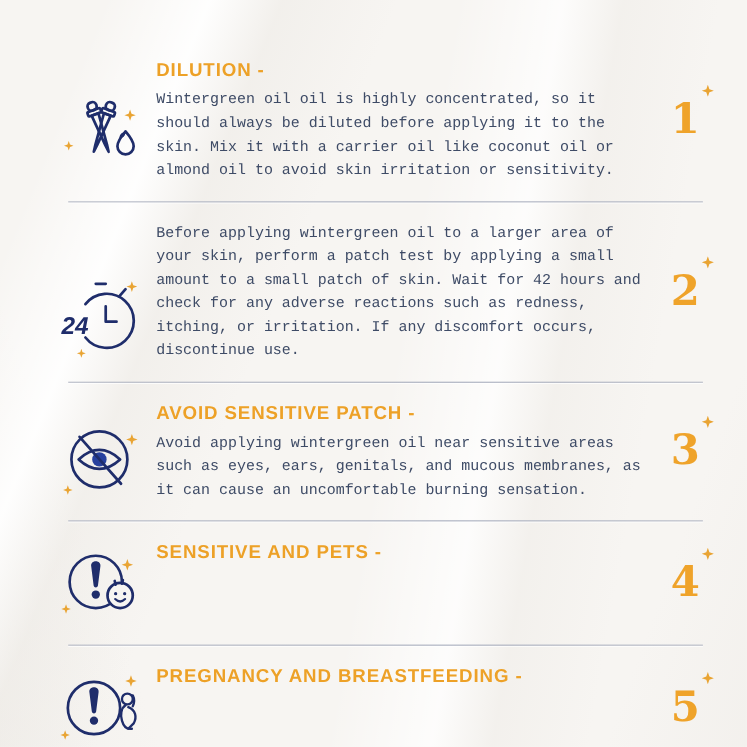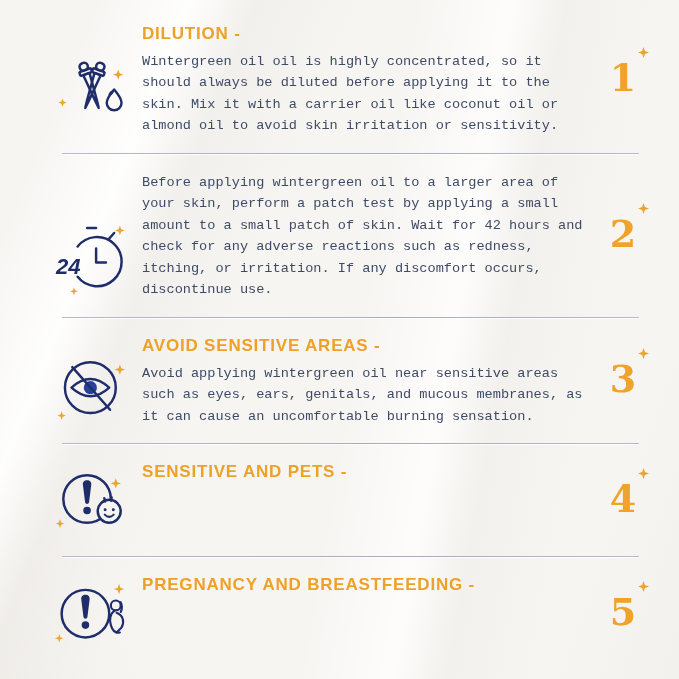--- a/index.html
+++ b/index.html
@@ -8,21 +8,21 @@
     font-family:"Liberation Sans",sans-serif;
   }
   .poster{
     position:relative;width:679px;height:679px;box-sizing:border-box;
     background-color:#f7f5f2;
     background-image:
       linear-gradient(112deg, rgba(255,255,255,0) 10%, rgba(255,255,255,.9) 20%, rgba(236,233,228,.45) 27%, rgba(255,255,255,0) 38%),
       linear-gradient(100deg, rgba(255,255,255,0) 52%, rgba(255,255,255,.75) 64%, rgba(237,234,229,.4) 71%, rgba(255,255,255,0) 82%),
       linear-gradient(70deg, rgba(233,230,225,.35) 0%, rgba(255,255,255,0) 16%),
       linear-gradient(290deg, rgba(233,230,225,.3) 0%, rgba(255,255,255,0) 14%);
-    padding:10px 20px 0 42px;
+    padding:40px 20px 0 42px;
   }
   .section{
     display:flex;align-items:stretch;
     padding:10px 0 12px 0;
   }
   .divider{
     height:1px;margin:4px 20px 4px 20px;
     background:linear-gradient(to right,#b6bac6,#a7adbd 60%,#b6bac6);
     box-shadow:0 1px 0 rgba(255,255,255,.85);
   }
@@ -130,21 +130,21 @@
       <svg viewBox="0 0 100 100" aria-hidden="true">
         <circle class="stroke" cx="48" cy="52" r="31"></circle>
         <path class="stroke" d="M25,52 Q48,31 71,52 Q48,73 25,52 Z"></path>
         <circle cx="48" cy="52" r="8" fill="#27409e" stroke="none"></circle>
         <line class="stroke" x1="26" y1="27" x2="72" y2="79"></line>
         <path class="spark" transform="translate(84,30) scale(0.9)" d="M0,-7 L1.8,-1.8 L7,0 L1.8,1.8 L0,7 L-1.8,1.8 L-7,0 L-1.8,-1.8 Z"></path>
         <path class="spark" transform="translate(13,86) scale(0.75)" d="M0,-7 L1.8,-1.8 L7,0 L1.8,1.8 L0,7 L-1.8,1.8 L-7,0 L-1.8,-1.8 Z"></path>
       </svg>
     </div>
     <div class="text-col">
-      <h2 class="title">AVOID SENSITIVE AREAS -</h2>
+      <h2 class="title">AVOID SENSITIVE PATCH -</h2>
       <p class="body-text">Avoid applying wintergreen oil near sensitive areas such as eyes, ears, genitals, and mucous membranes, as it can cause an uncomfortable burning sensation.</p>
     </div>
     <div class="num-col">
       <span class="numwrap">
         <span class="num">3</span>
         <svg class="num-sparkle" viewBox="-7 -7 14 14">
             <path class="spark" d="M0,-7 L1.8,-1.8 L7,0 L1.8,1.8 L0,7 L-1.8,1.8 L-7,0 L-1.8,-1.8 Z"></path>
           </svg>
       </span>
     </div>

